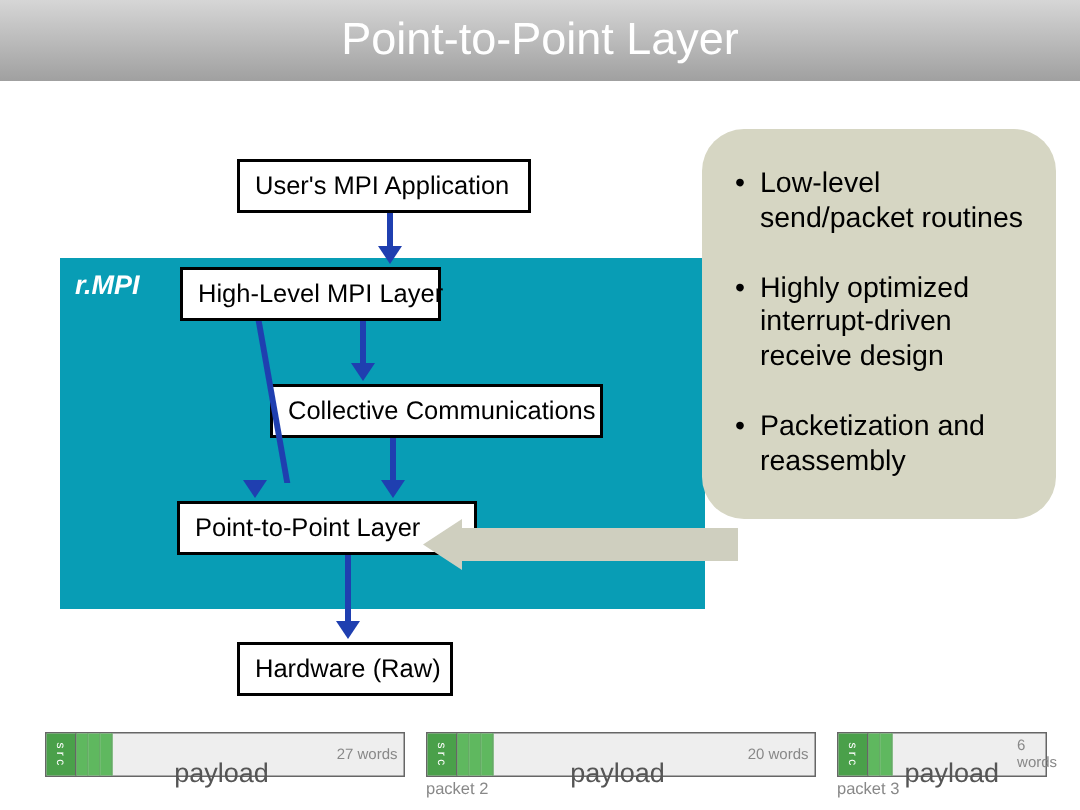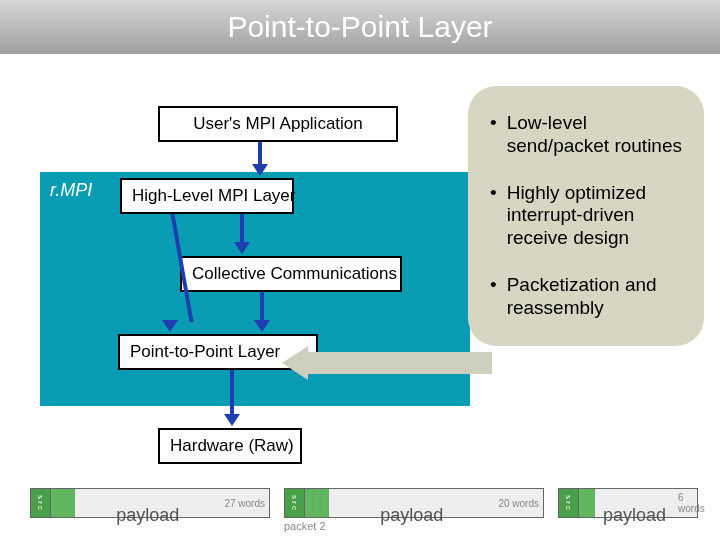--- a/index.html
+++ b/index.html
@@ -6,23 +6,23 @@
   body { width: 720px; height: 540px; background: #fff; font-family: Arial, Helvetica, sans-serif; position: relative; overflow: hidden; }
 
   .title-bar { height: 54px; background: linear-gradient(#d6d6d6,#a0a0a0); display: flex; align-items: center; justify-content: center; }
   .title-bar h1 { color: #fff; font-weight: 400; font-size: 30px; }
 
   .content { position: relative; width: 100%; height: 420px; }
 
   
   .stack { position: absolute; left: 40px; top: 52px; width: 430px; }
   .teal-box { position: absolute; left: 0; top: 66px; width: 430px; height: 234px; background: #089db5; }
-  .rmpi { position: absolute; left: 10px; top: 74px; color: #fff; font-weight: 400; font-style: italic; font-size: 18px; }
+  .rmpi { position: absolute; left: 10px; top: 74px; color: #fff; font-weight: 700; font-style: italic; font-size: 18px; }
   .node { position: absolute; background: #fff; border: 2px solid #000; padding: 6px 10px; font-size: 17px; white-space: nowrap; }
-  .node.user   { left: 118px; top: 0;   width: 240px; text-align: center; }
+  .node.user   { left: 118px; top: 0;   width: 196px; }
   .node.high   { left: 80px;  top: 72px; width: 174px; }
   .node.coll   { left: 140px; top: 150px; width: 222px; }
   .node.ptp    { left: 78px;  top: 228px; width: 200px; }
   .node.hw     { left: 118px; top: 322px; width: 144px; text-align: center; }
   .arrow-line { position: absolute; background: #1f3fb0; width: 4px; }
   .arrow-head { position: absolute; width: 0; height: 0; border-left: 8px solid transparent; border-right: 8px solid transparent; border-top: 12px solid #1f3fb0; }
 
   
   .panel { position: absolute; right: 16px; top: 32px; width: 236px; background: #d6d6c3; border-radius: 28px; padding: 26px 14px 26px 22px; }
   .panel ul { list-style: none; }
@@ -137,14 +137,15 @@
   <div class="packet">
     <div class="pkt-body p3">
       <div class="pkt-src">s r c</div>
       <div class="pkt-bars">
           <span></span>
           <span></span>
         </div>
       <div class="pkt-payload">payload</div>
       <div class="pkt-words">6 words</div>
     </div>
+    <div class="pkt-label">packet 3</div>
   </div>
 </div>
 
 </body></html>

